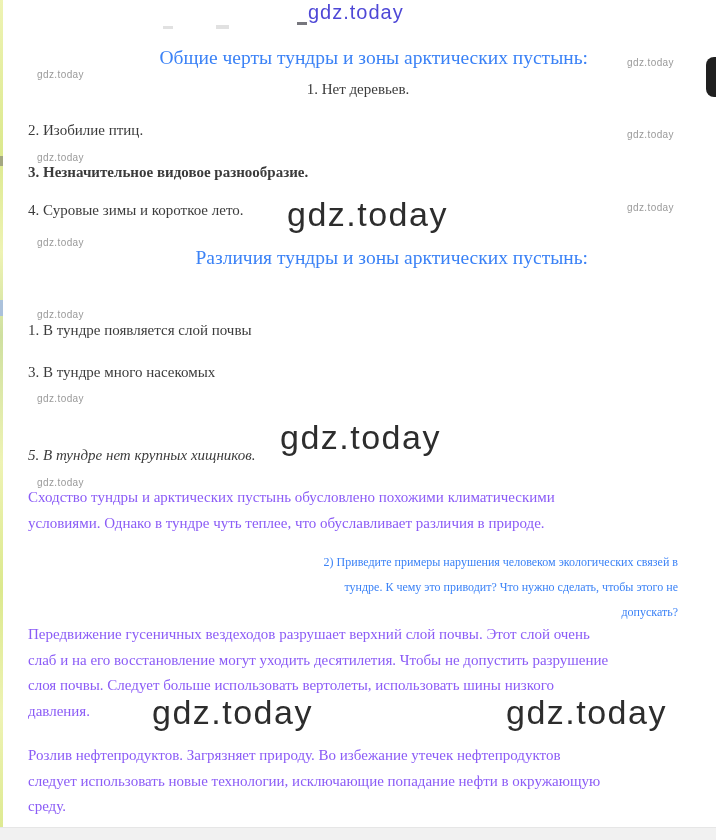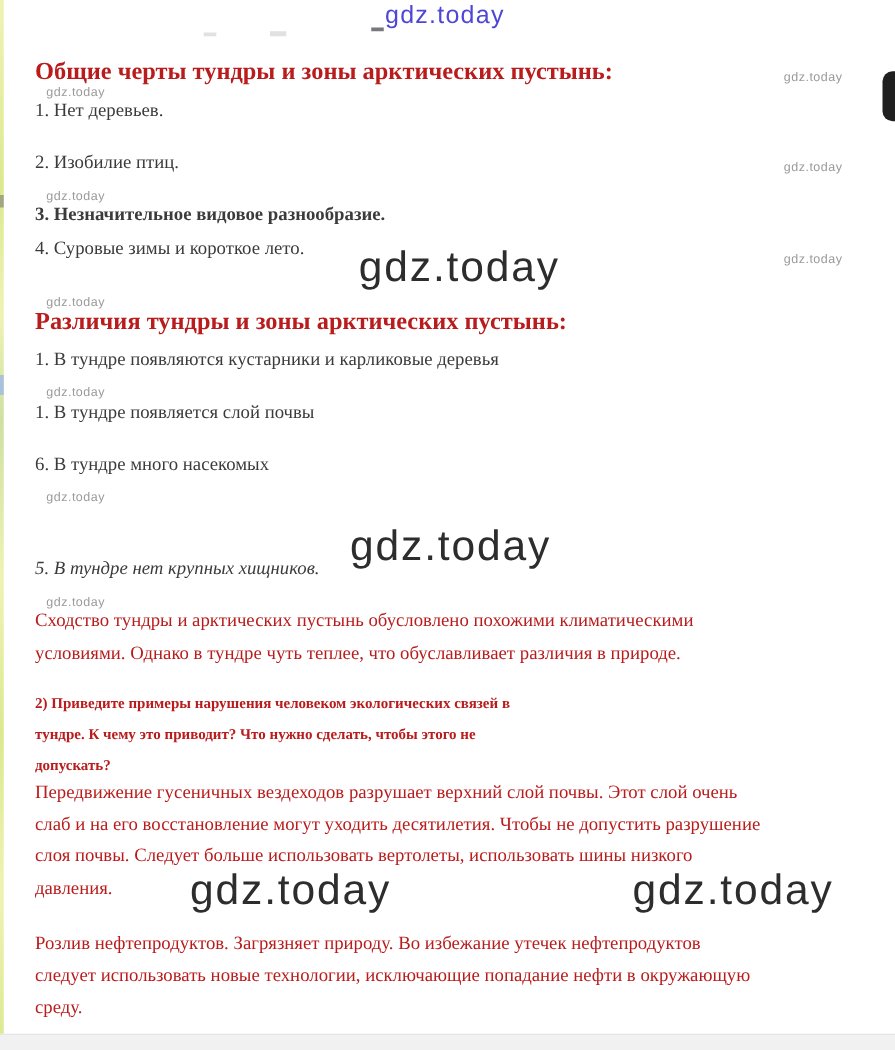--- a/index.html
+++ b/index.html
@@ -22,29 +22,30 @@
   
   .logo{
     left:308px;top:1px;width:100px;
     font-family:"Liberation Sans","DejaVu Sans",sans-serif;
     font-size:20px;color:#3b34d2;letter-spacing:1px;opacity:.9;
   }
   .logo-dash{left:297px;top:22px;width:10px;height:3px;background:#55555e;opacity:.8;}
   .artifact{background:#c9c9c9;opacity:.55;}
   
   .h-green{
-    color:#b91c1c;font-weight:bold;line-height:25px;
+    color:#3b82f6;font-weight:normal;line-height:25px;
     font-family:"Liberation Serif","DejaVu Serif",serif;
+    text-align:right;
   }
   .h1a{left:28px;top:45px;font-size:19.5px;width:560px;}
   .h2a{left:28px;top:245px;font-size:19.5px;width:560px;}
   .h3a{left:28px;top:550px;font-size:12px;width:650px;white-space:pre-line;}
   
   .item{left:28px;font-size:15px;color:#3b3b3b;width:660px;}
-  .para{left:28px;font-size:15px;color:#b91c1c;width:664px;line-height:25.5px;white-space:pre-line;}
+  .para{left:28px;font-size:15px;color:#8b5cf6;width:664px;line-height:25.5px;white-space:pre-line;}
   
   .wm-small{
     font-family:"Liberation Sans","DejaVu Sans",sans-serif;
     font-size:10px;color:#9a9a9a;letter-spacing:.4px;
   }
   .wm-large{
     font-family:"Liberation Sans","DejaVu Sans",sans-serif;
     font-size:34px;font-weight:300;color:#2d2d2d;letter-spacing:1.5px;
   }
   
@@ -67,36 +68,35 @@
   <div class="abs logo">gdz.today</div>
   <div class="abs logo-dash"></div>
 
   <div class="abs artifact" style="left:163px;top:26px;width:10px;height:3px;"></div>
   <div class="abs artifact" style="left:216px;top:25px;width:13px;height:4px;"></div>
 
   <div class="abs h-green h1a">Общие черты тундры и зоны арктических пустынь:</div>
   <div class="abs wm-small" style="left:627px;top:57px;">gdz.today</div>
   <div class="abs wm-small" style="left:37px;top:69px;">gdz.today</div>
 
-  <div class="abs item" style="top:81px;">1. Нет деревьев.</div>
+  <div class="abs item" style="top:81px;text-align:center;">1. Нет деревьев.</div>
   <div class="abs item" style="top:122px;">2. Изобилие птиц.</div>
   <div class="abs wm-small" style="left:627px;top:129px;">gdz.today</div>
   <div class="abs wm-small" style="left:37px;top:152px;">gdz.today</div>
   <div class="abs item" style="top:164px;font-weight:bold;">3. Незначительное видовое разнообразие.</div>
-  <div class="abs item" style="top:191px;">4. Суровые зимы и короткое лето.</div>
+  <div class="abs item" style="top:202px;">4. Суровые зимы и короткое лето.</div>
   <div class="abs wm-large" style="left:287px;top:195px;">gdz.today</div>
   <div class="abs wm-small" style="left:627px;top:202px;">gdz.today</div>
 
   <div class="abs wm-small" style="left:37px;top:237px;">gdz.today</div>
   <div class="abs h-green h2a">Различия тундры и зоны арктических пустынь:</div>
 
-  <div class="abs item" style="top:280px;">1. В тундре появляются кустарники и карликовые деревья</div>
   <div class="abs wm-small" style="left:37px;top:309px;">gdz.today</div>
   <div class="abs item" style="top:322px;">1. В тундре появляется слой почвы</div>
-  <div class="abs item" style="top:364px;">6. В тундре много насекомых</div>
+  <div class="abs item" style="top:364px;">3. В тундре много насекомых</div>
   <div class="abs wm-small" style="left:37px;top:393px;">gdz.today</div>
   <div class="abs wm-large" style="left:280px;top:418px;">gdz.today</div>
   <div class="abs item" style="top:447px;font-style:italic;">5. В тундре нет крупных хищников.</div>
 
   <div class="abs wm-small" style="left:37px;top:477px;">gdz.today</div>
   <div class="abs para" style="top:485px;">Сходство тундры и арктических пустынь обусловлено похожими климатическими
 условиями. Однако в тундре чуть теплее, что обуславливает различия в природе.</div>
 
   <div class="abs h-green h3a">2) Приведите примеры нарушения человеком экологических связей в
 тундре. К чему это приводит? Что нужно сделать, чтобы этого не

